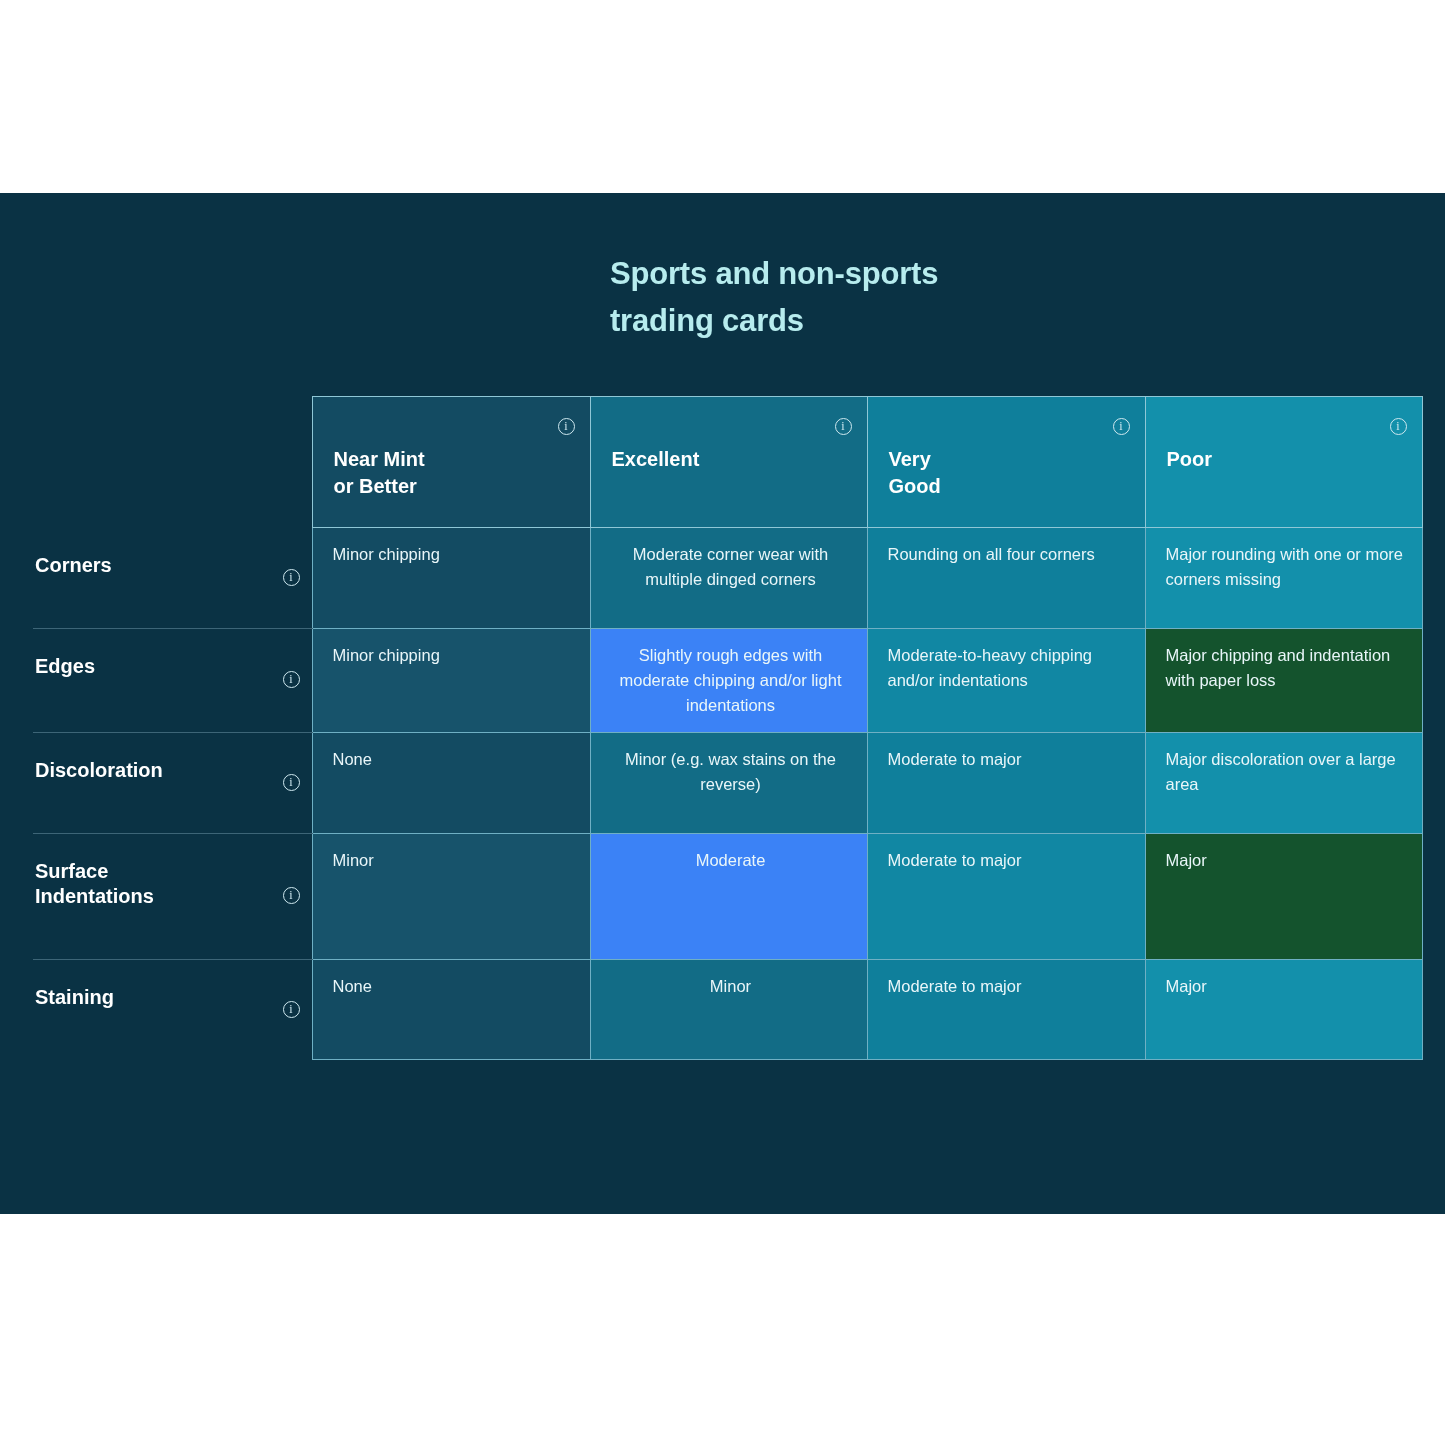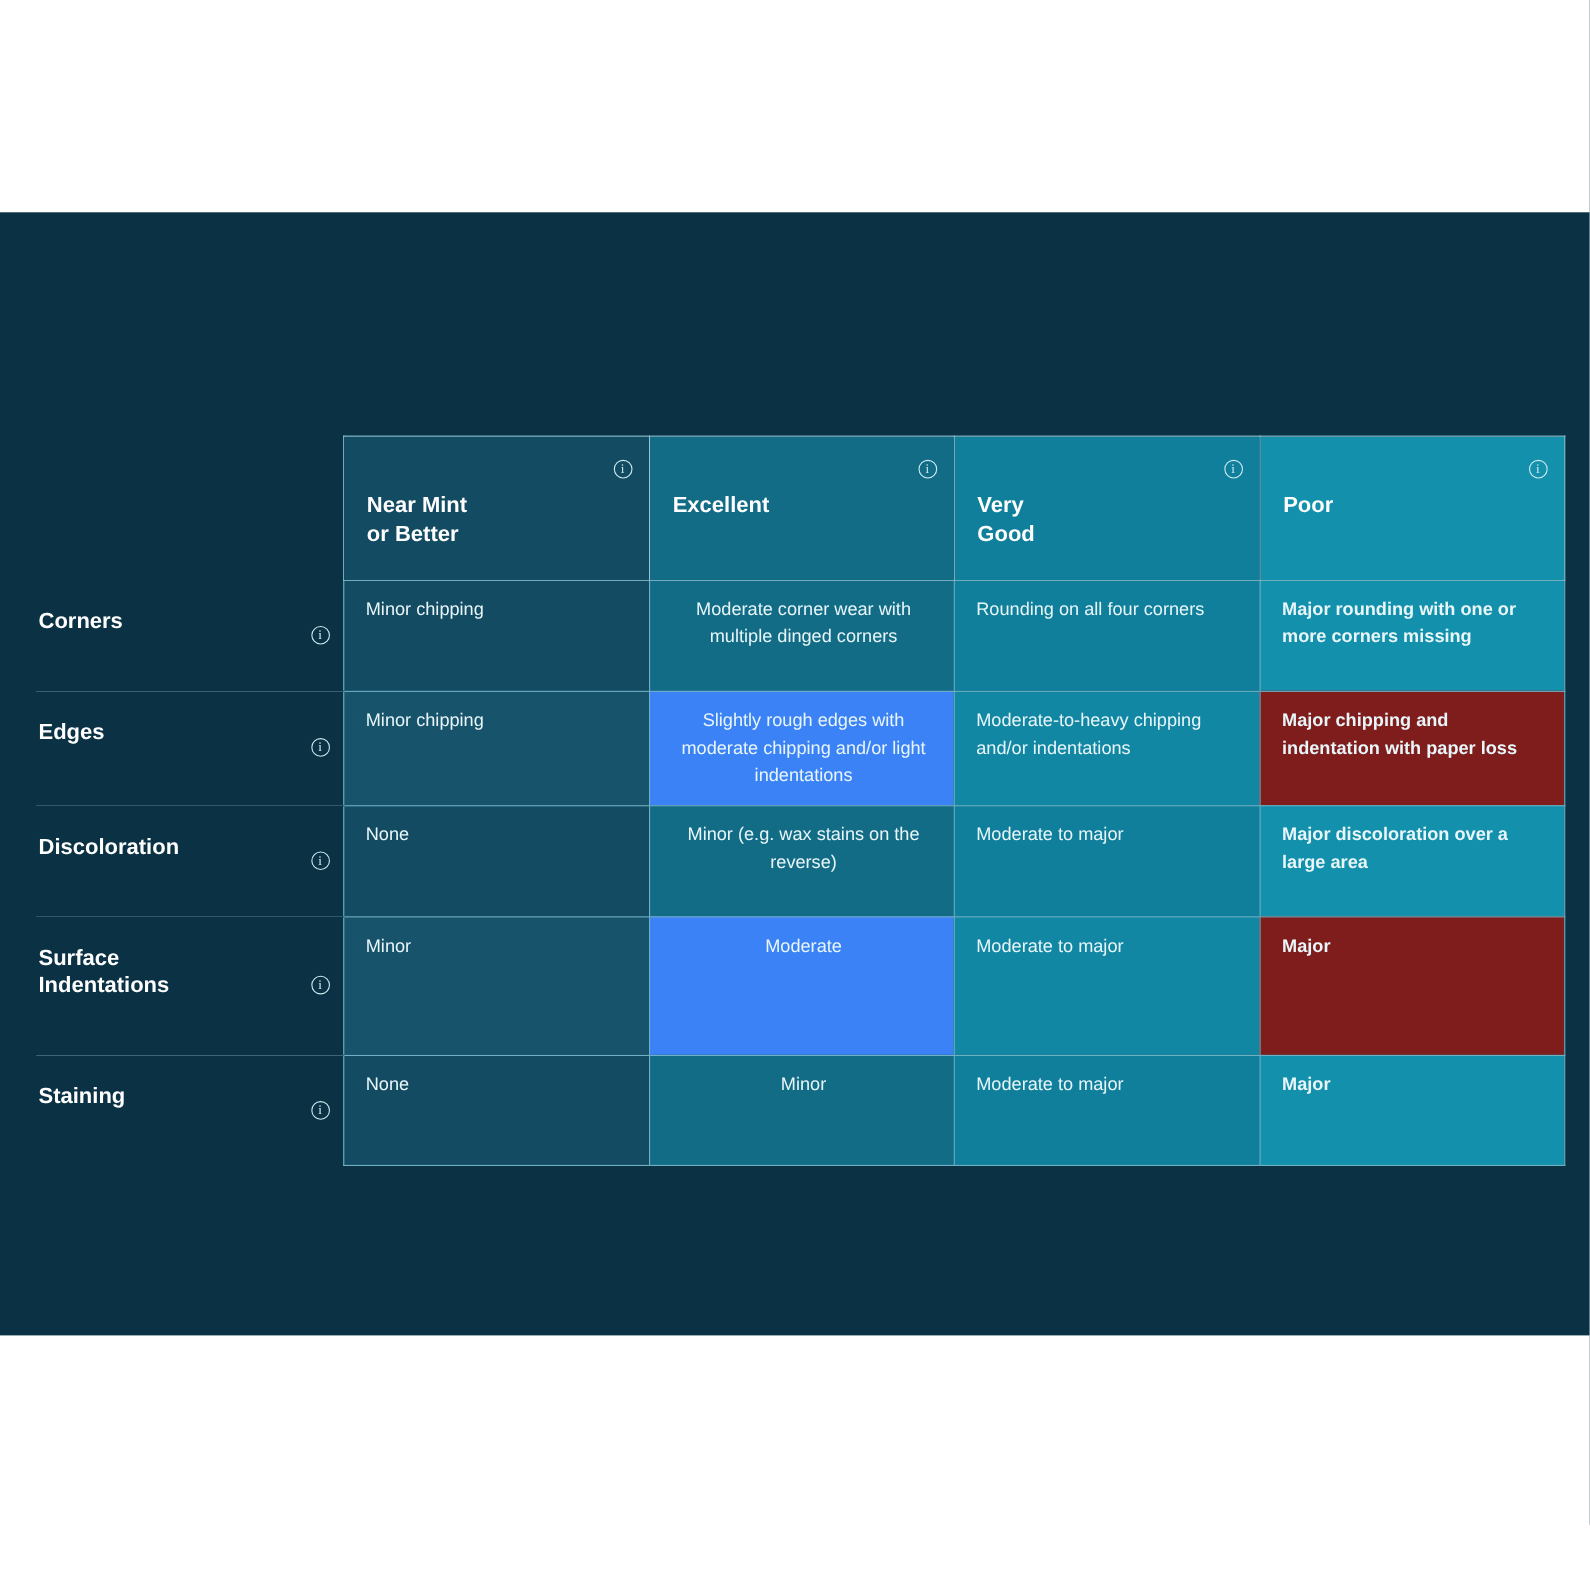--- a/index.html
+++ b/index.html
@@ -103,26 +103,26 @@
     border: 1px solid #6fb0c4;
     box-sizing: border-box;
     padding: 14px 16px 14px 20px;
     color: #e9f6f9;
     font-size: 16.5px;
     line-height: 25px;
   }
   .d1 { background: #134b62; margin-left: 44px; }
   .d2 { background: #126c86; text-align: center; }
   .d3 { background: #0f7f9b; }
-  .d4 { background: #1390ab; font-weight: bold; }
+  .d4 { background: #1390ab; }
 
   .d1.alt { background: #17536b; }
   .d2.alt { background: #3b82f6; }
   .d3.alt { background: #1187a3; margin-left: 40px; }
-  .d4.alt { background: #7f1d1d; }
+  .d4.alt { background: #14532d; }
 
   
   .info {
     position: absolute;
     width: 17px;
     height: 17px;
     border: 1.4px solid #cfe9f0;
     border-radius: 50%;
     color: #cfe9f0;
     font-size: 12px;
@@ -133,20 +133,22 @@
     box-sizing: border-box;
   }
   .hdr .info { right: 15px; top: 21px; }
   .rowlabel .info { right: 12px; top: 50%; margin-top: -9px; }
 </style>
 </head>
 <body>
 
 <div class="page">
 
+  <div class="title">Sports and non-sports
+trading cards</div>
 
   <div class="grid">
     <table>
       <colgroup>
         <col class="c0">
           <col class="c1">
           <col class="c2">
           <col class="c3">
           <col class="c4">
       </colgroup>

